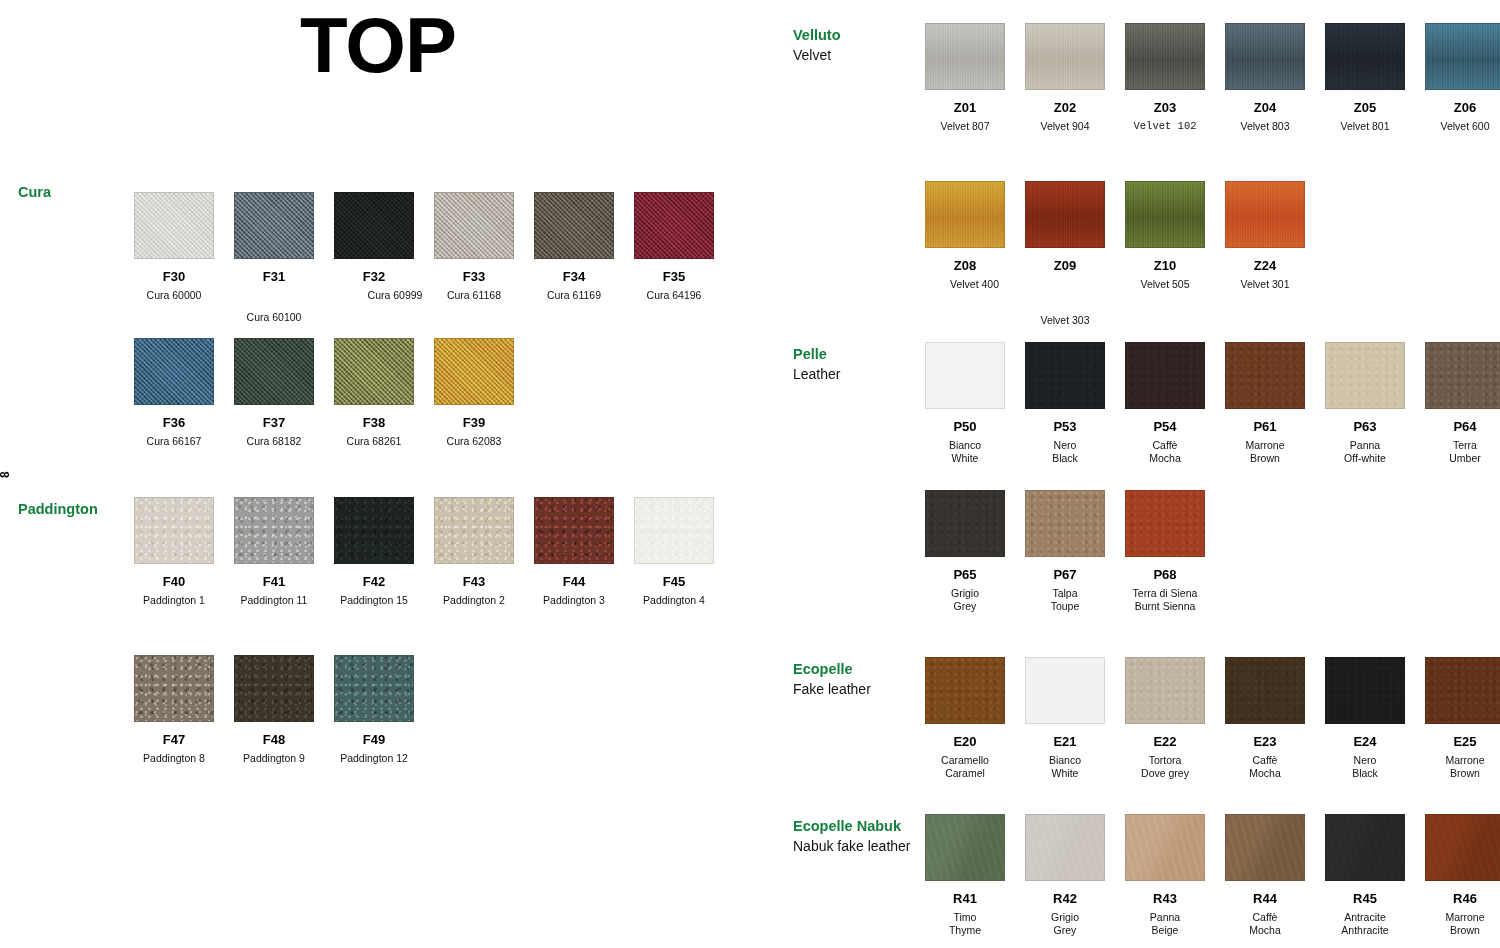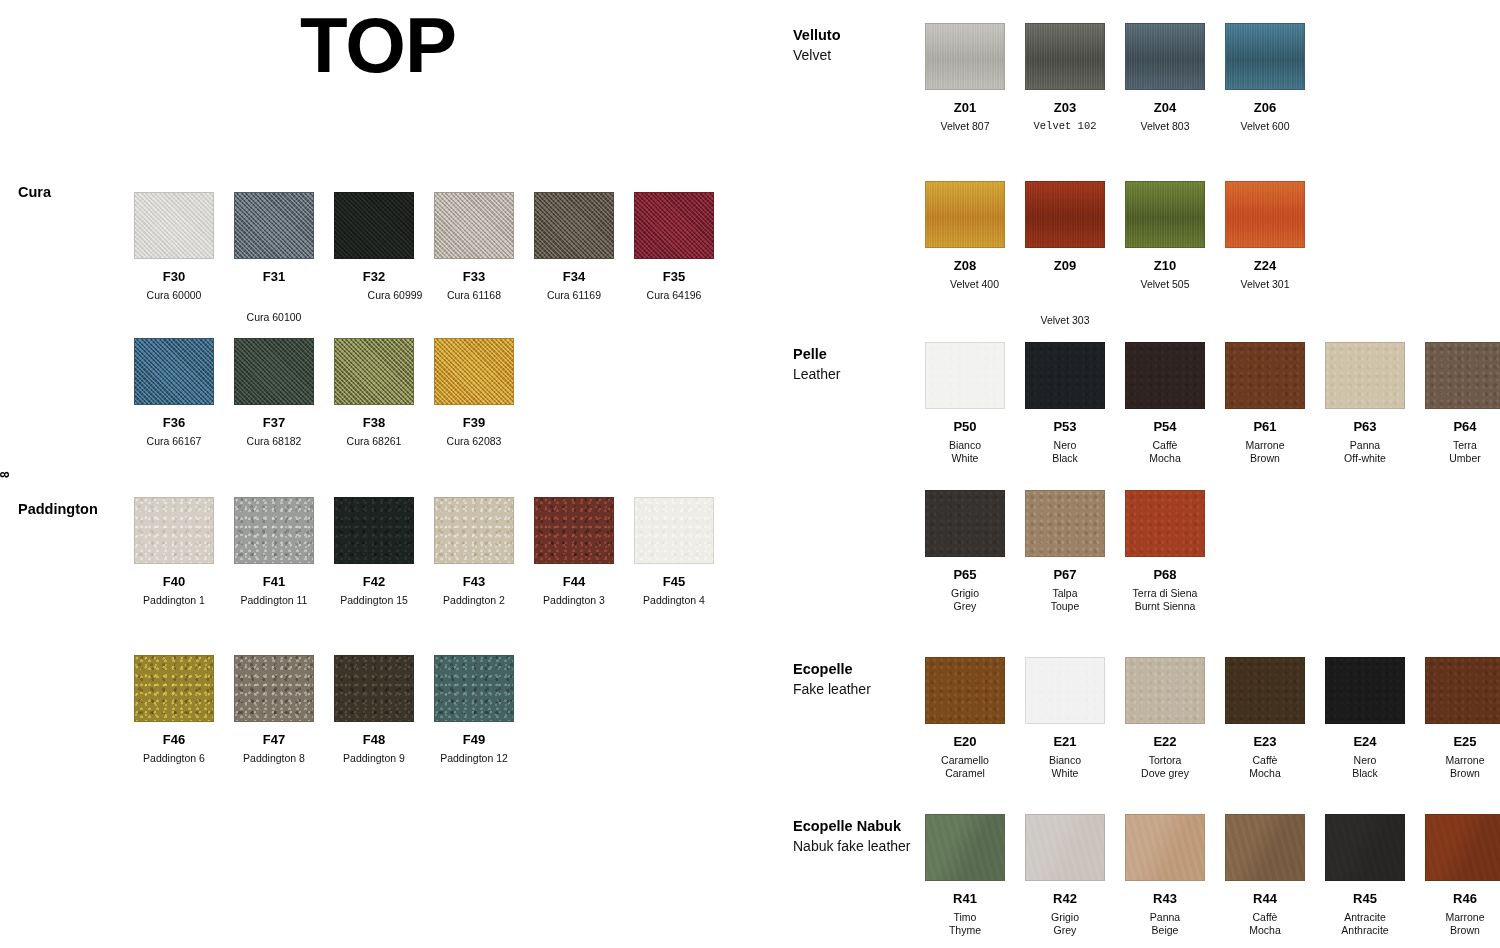--- a/index.html
+++ b/index.html
@@ -49,21 +49,21 @@
   .section-label {
     position: absolute;
     left: 0; top: 0;
     width: 125px;
     line-height: 1.35;
   }
   .section-label .lbl-it {
     display: block;
     font-size: 14.5px;
     font-weight: 700;
-    color: #000000;
+    color: #15803d;
     white-space: nowrap;
   }
   .section-label .lbl-en {
     display: block;
     font-size: 14px;
     font-weight: 400;
     color: #111;
   }
 
   
@@ -305,29 +305,20 @@
             <div class="tex"></div>
           </div>
           <div class="swatch-code">F45</div>
           <div class="swatch-desc">
             <span class="d1" style="display: block;">Paddington 4</span>
           </div>
         </div>
       </div>
       <div class="swatch-row" style="left: 124px; top: 158px;">
         <div class="swatch-cell">
-          <div class="swatch-chip tex-boucle" style="background: rgb(151, 131, 47);">
-            <div class="tex"></div>
-          </div>
-          <div class="swatch-code">F46</div>
-          <div class="swatch-desc">
-            <span class="d1" style="display: block;">Paddington 6</span>
-          </div>
-        </div>
-        <div class="swatch-cell">
           <div class="swatch-chip tex-boucle" style="background: rgb(125, 115, 103);">
             <div class="tex"></div>
           </div>
           <div class="swatch-code">F47</div>
           <div class="swatch-desc">
             <span class="d1" style="display: block;">Paddington 8</span>
           </div>
         </div>
         <div class="swatch-cell">
           <div class="swatch-chip tex-boucle" style="background: rgb(59, 53, 41);">
@@ -360,35 +351,53 @@
         <div class="swatch-cell">
           <div class="swatch-chip tex-velvet" style="background: rgb(185, 183, 178);">
             <div class="tex"></div>
           </div>
           <div class="swatch-code">Z01</div>
           <div class="swatch-desc">
             <span class="d1" style="display: block;">Velvet 807</span>
           </div>
         </div>
         <div class="swatch-cell">
+          <div class="swatch-chip tex-velvet" style="background: rgb(194, 188, 176);">
+            <div class="tex"></div>
+          </div>
+          <div class="swatch-code">Z02</div>
+          <div class="swatch-desc">
+            <span class="d1" style="display: block;">Velvet 904</span>
+          </div>
+        </div>
+        <div class="swatch-cell">
           <div class="swatch-chip tex-velvet" style="background: rgb(91, 92, 85);">
             <div class="tex"></div>
           </div>
           <div class="swatch-code">Z03</div>
           <div class="swatch-desc">
             <span class="d1" style="display: block; font-family: Liberation Mono, monospace;">Velvet 102</span>
           </div>
         </div>
         <div class="swatch-cell">
           <div class="swatch-chip tex-velvet" style="background: rgb(76, 92, 102);">
             <div class="tex"></div>
           </div>
           <div class="swatch-code">Z04</div>
           <div class="swatch-desc">
             <span class="d1" style="display: block;">Velvet 803</span>
+          </div>
+        </div>
+        <div class="swatch-cell">
+          <div class="swatch-chip tex-velvet" style="background: rgb(36, 42, 50);">
+            <div class="tex"></div>
+          </div>
+          <div class="swatch-code">Z05</div>
+          <div class="swatch-desc">
+            <span class="d1" style="display: block;">Velvet 801</span>
           </div>
         </div>
         <div class="swatch-cell">
           <div class="swatch-chip tex-velvet" style="background: rgb(63, 107, 126);">
             <div class="tex"></div>
           </div>
           <div class="swatch-code">Z06</div>
           <div class="swatch-desc">
             <span class="d1" style="display: block;">Velvet 600</span>
           </div>

